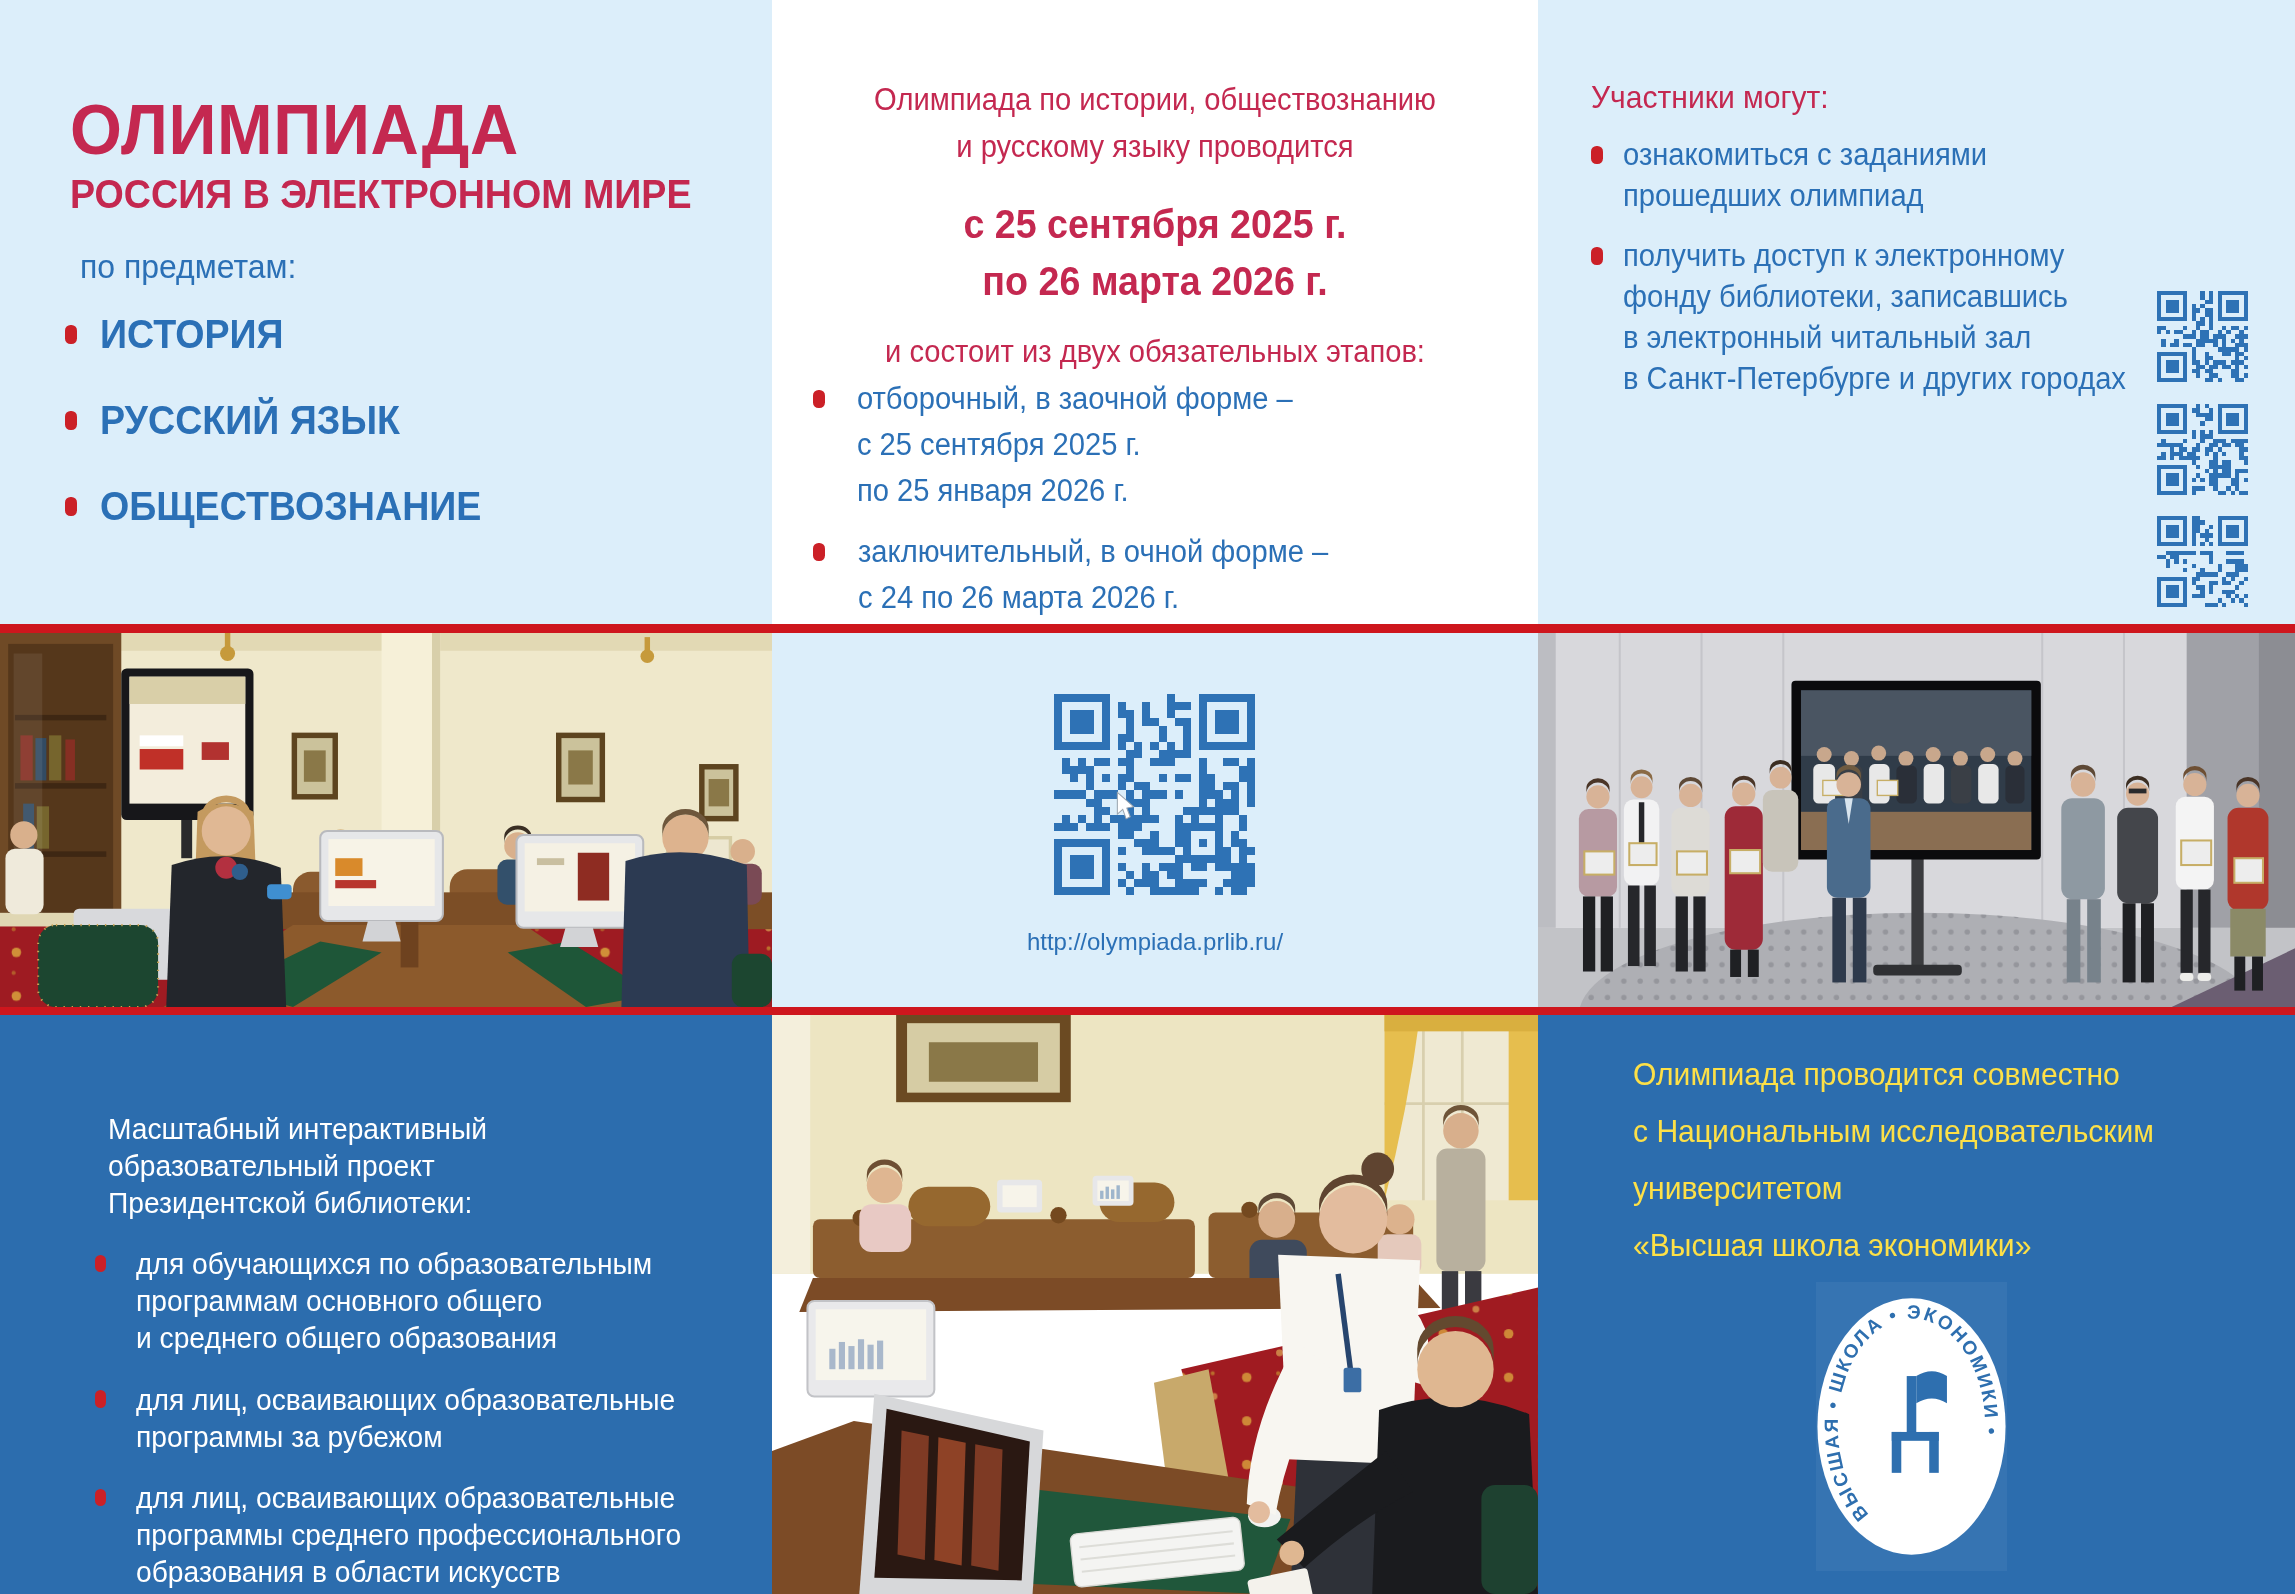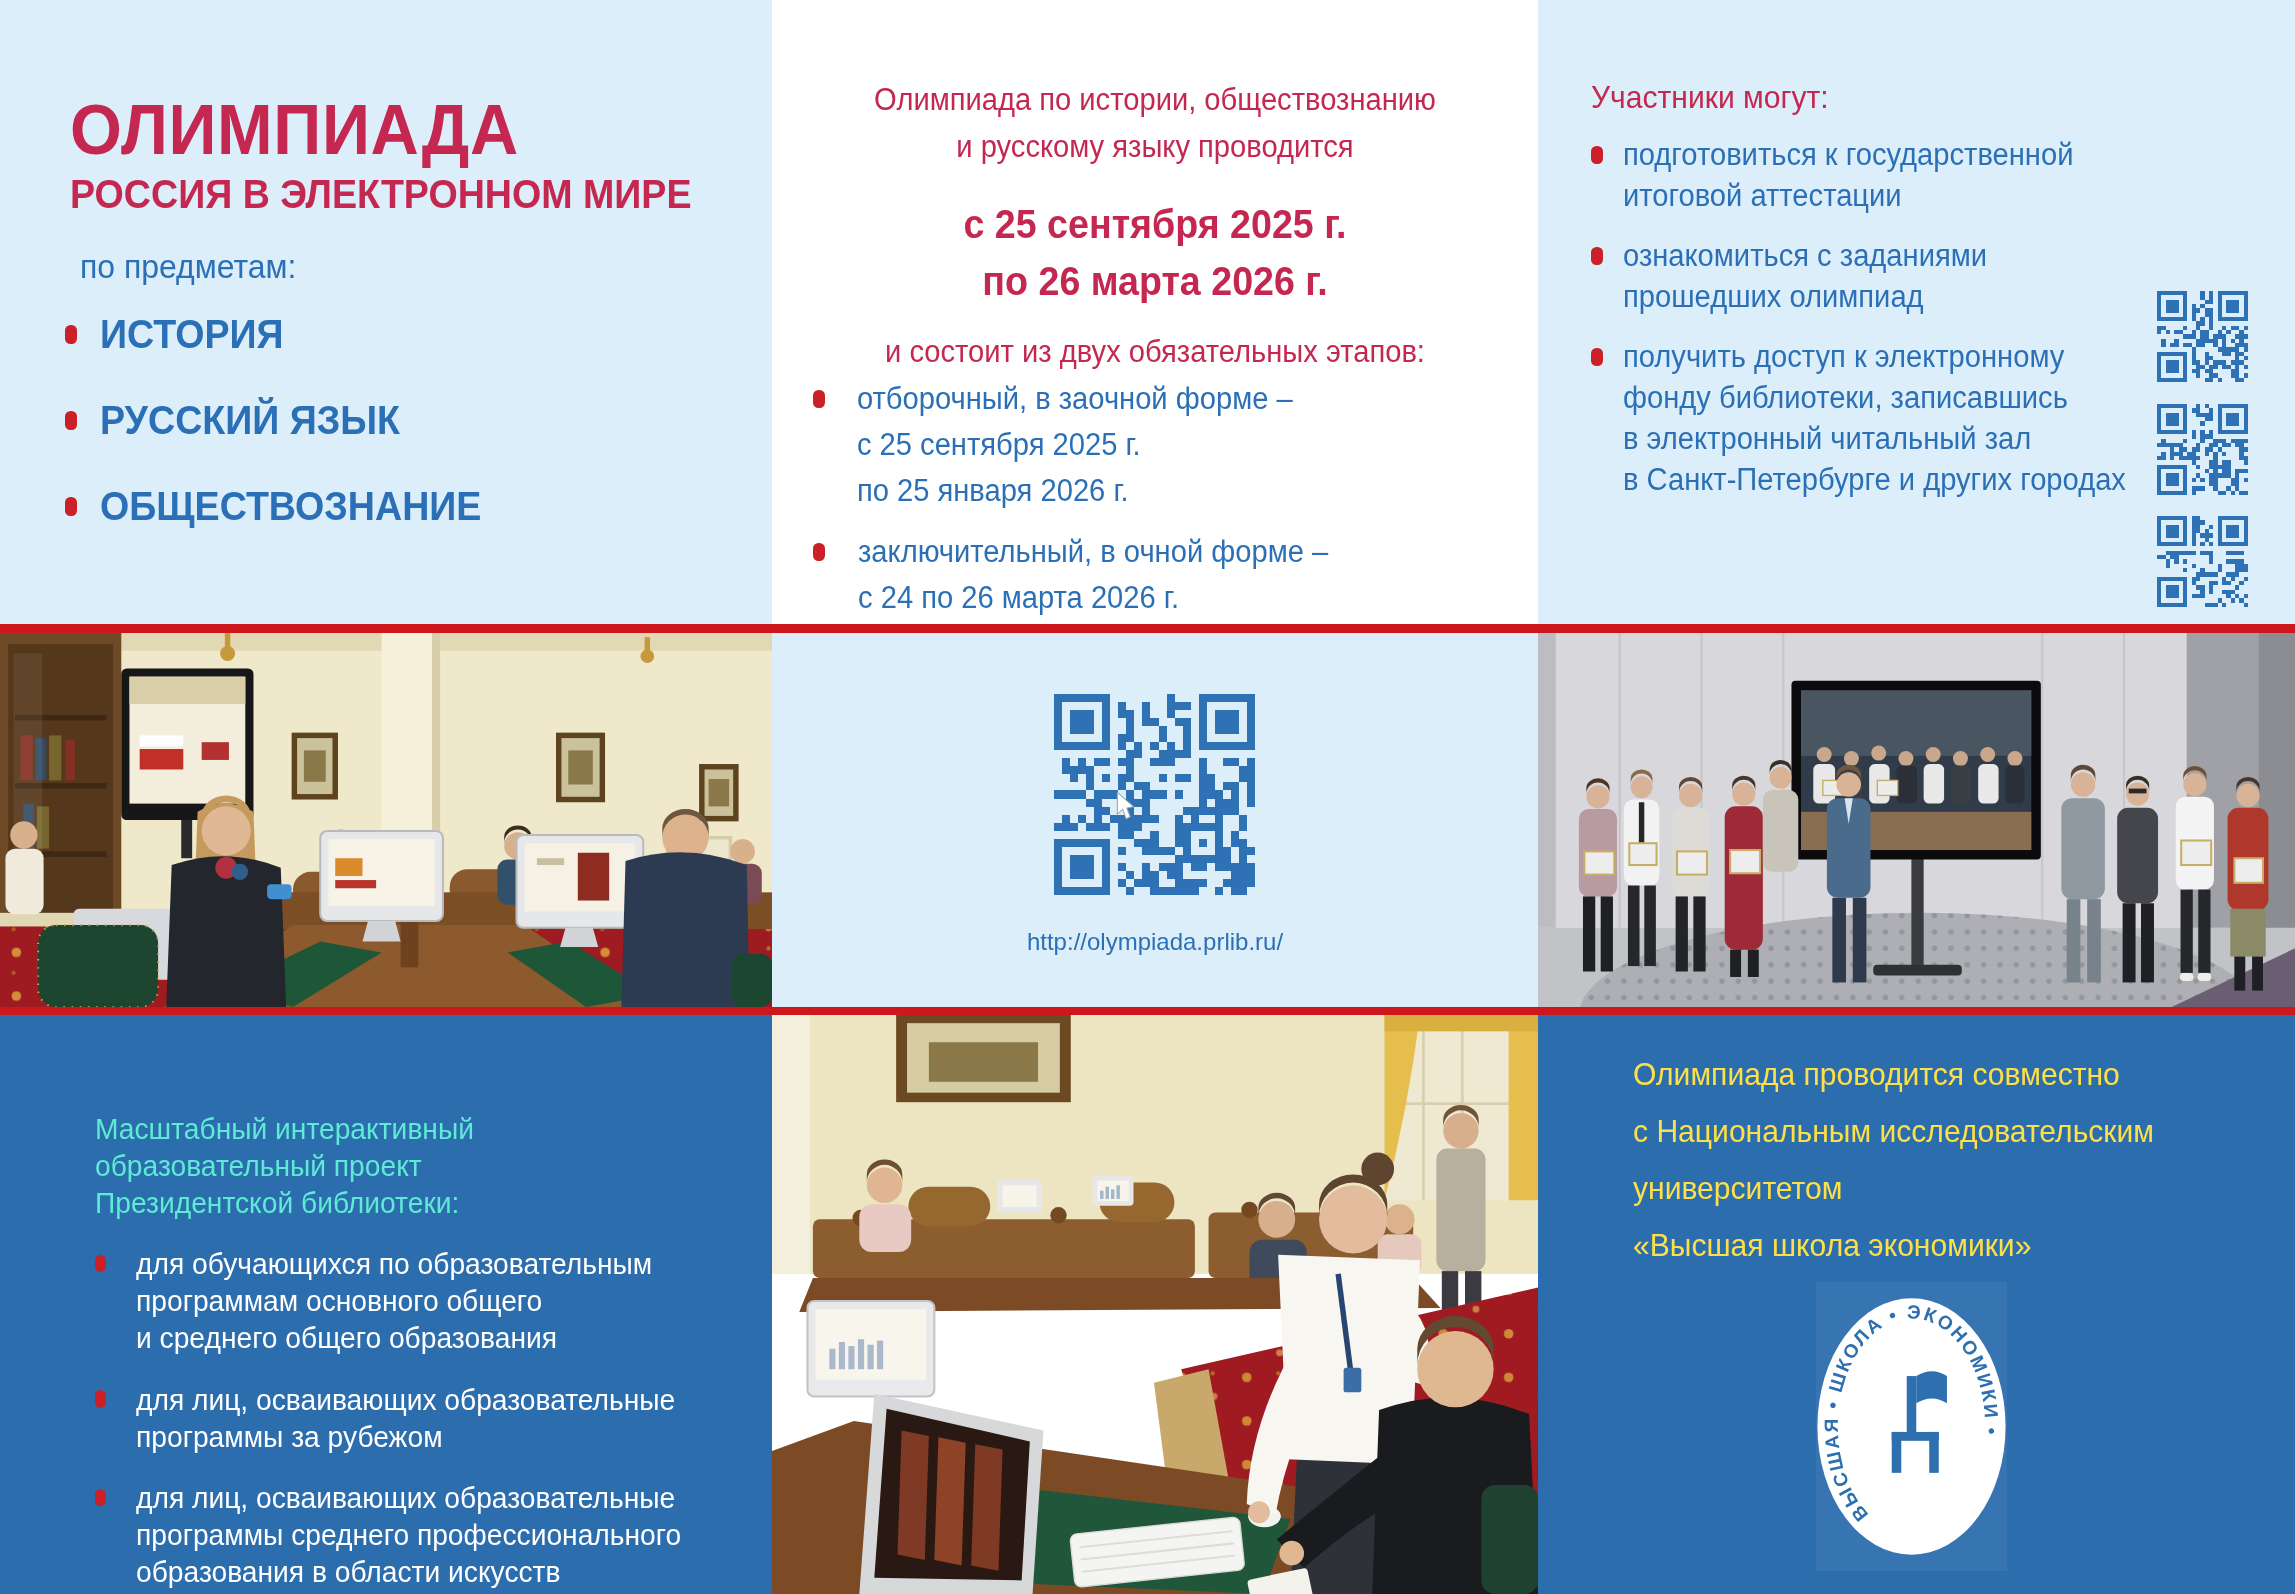--- a/index.html
+++ b/index.html
@@ -51,21 +51,21 @@
   .tr-item .bullet{width:11.6px;height:18.4px;margin-top:11.6px;}
   .tr-lines{font-size:31px;line-height:41px;color:var(--blue-text);}
   .qr{position:absolute;}
   .qr svg{width:100%;height:100%;display:block;}
   .tr-qr{left:619px;width:91px;height:91px;}
   
   .mm-qr{left:282px;top:61px;width:201px;height:201px;}
   .mm-url{left:0;top:295px;width:100%;text-align:center;font-size:24px;color:var(--blue-text);}
   .mm-cursor{left:344px;top:158px;width:23px;height:30px;}
   
-  .bl-heading{left:95px;top:95px;font-size:30px;line-height:37px;color:#5eead4;}
+  .bl-heading{left:108px;top:95px;font-size:30px;line-height:37px;color:#ffffff;}
   .bl-items{left:95px;top:230px;width:648px;}
   .bl-item{display:flex;gap:30px;margin-bottom:24.5px;}
   .bl-item .bullet{width:11px;height:17.7px;margin-top:9.5px;}
   .bl-lines{font-size:30px;line-height:37px;color:#fff;}
   
   .br-text{left:95px;top:31px;font-size:32px;line-height:57px;color:#fde047;}
   .br-logo{left:278px;top:267px;width:191px;height:289px;}
   .br-logo svg{width:100%;height:100%;display:block;}
 </style>
 </head>
@@ -120,27 +120,20 @@
           <div class="ln">заключительный, в очной форме –</div>
           <div class="ln">с 24 по 26 марта 2026 г.</div>
         </div>
       </div>
     </div>
   </div>
 
   <div class="panel p-tr">
     <div class="abs tr-heading ln">Участники могут:</div>
     <div class="abs tr-items">
-      <div class="tr-item">
-        <span class="bullet"></span>
-        <div class="tr-lines">
-          <div class="ln">подготовиться к государственной</div>
-          <div class="ln">итоговой аттестации</div>
-        </div>
-      </div>
       <div class="tr-item">
         <span class="bullet"></span>
         <div class="tr-lines">
           <div class="ln">ознакомиться с заданиями</div>
           <div class="ln">прошедших олимпиад</div>
         </div>
       </div>
       <div class="tr-item">
         <span class="bullet"></span>
         <div class="tr-lines">

